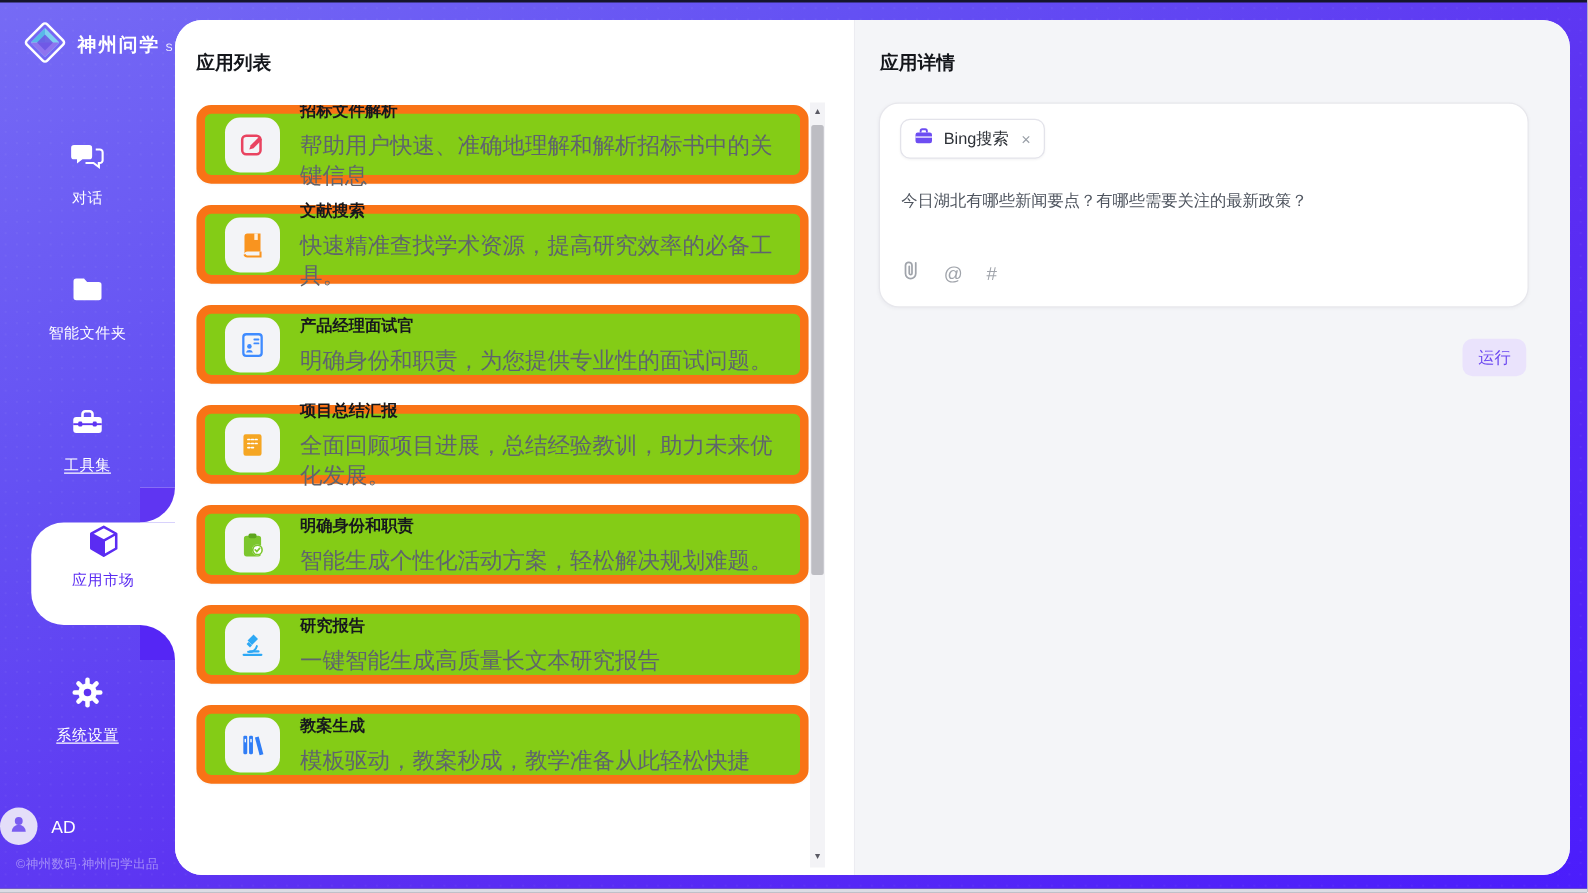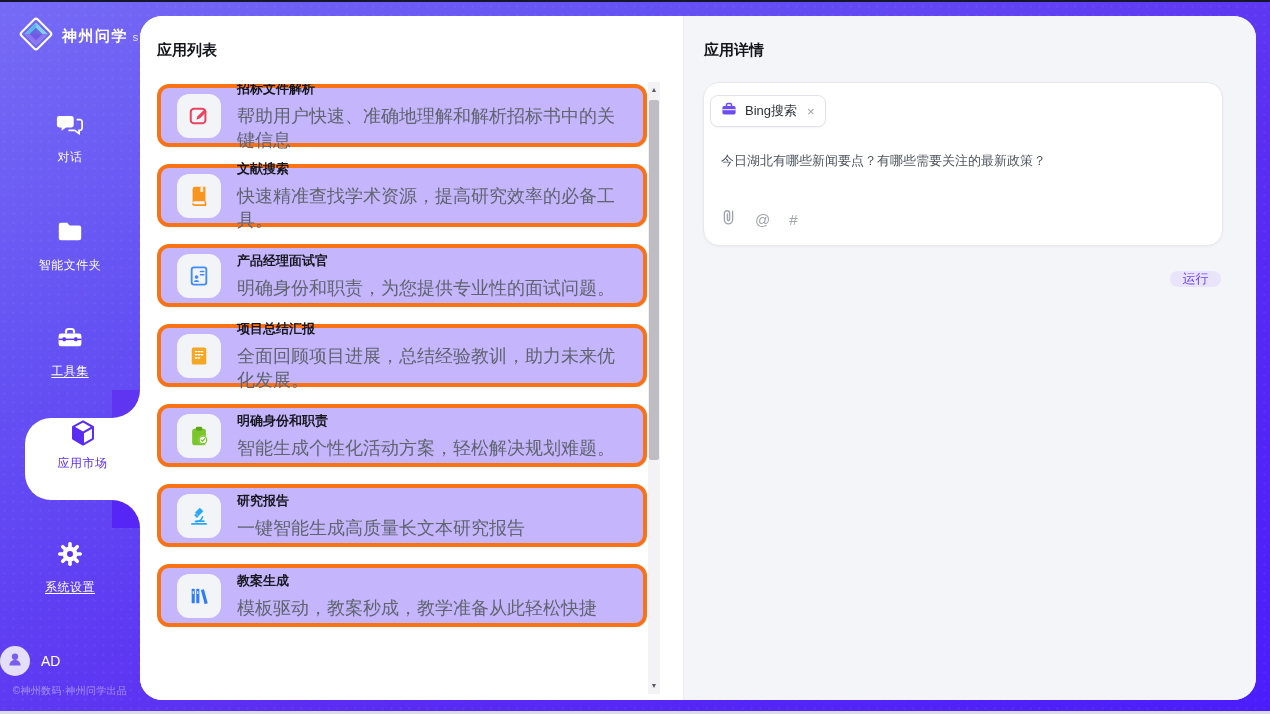--- a/index.html
+++ b/index.html
@@ -43,47 +43,47 @@
 
   
   .content { position:absolute; left:140px; top:16px; width:1116px; height:684px; background:#fff; border-radius:22px; overflow:hidden; }
   .section-title { font-size:15px; font-weight:700; color:#14161b; }
 
   
   .list-section { position:absolute; left:0; top:0; width:543px; height:684px; background:#fff; }
   .list-title { position:absolute; left:17px; top:25px; }
   .cards { position:absolute; left:17px; top:68px; width:490px; height:616px; overflow:hidden; }
   .card {
-    height:63px; border:4px solid #f97316; border-radius:12px; margin-bottom:17px;
-    display:flex; align-items:center; padding:0 16px; background:#c4b5fd; cursor:pointer;
+    height:63px; border:7px solid #f97316; border-radius:12px; margin-bottom:17px;
+    display:flex; align-items:center; padding:0 16px; background:#84cc16; cursor:pointer;
     box-shadow:0 1px 2px rgba(20,20,40,.03);
   }
   .card.selected { background:#f6effe; border:1.5px solid #7c3aed; }
   .icon-box { width:44px; height:44px; border-radius:12px; background:#f3f4f7; display:flex; align-items:center; justify-content:center; flex:0 0 44px; margin-right:16px; }
   .card.selected .icon-box { background:#fdfbff; }
   .card-title { font-size:13px; font-weight:700; color:#16181d; }
   .card-desc { font-size:18px; color:#5f646d; margin-top:6px; }
 
   
   .scrollbar { position:absolute; left:508px; top:66px; width:12px; height:612px; background:#f3f3f6; }
   .sb-arrow { position:absolute; left:0; width:12px; height:12px; color:#5a5a64; font-size:7px; line-height:12px; text-align:center; cursor:pointer; }
   .sb-up { top:2px; } .sb-down { bottom:2px; }
   .sb-thumb { position:absolute; left:1px; top:18px; width:10px; height:360px; background:#bdbdc3; border-radius:2px; cursor:pointer; }
 
   
   .detail-section { position:absolute; left:543px; top:0; width:573px; height:684px; background:#f4f5f8; border-left:1px solid #ececf1; border-radius:0 22px 22px 0; }
   .detail-title { position:absolute; left:20px; top:25px; }
   .detail-card { position:absolute; left:19px; top:66px; width:520px; height:164px; background:#fff; border:1px solid #e7e7ec; border-radius:16px; box-shadow:0 1px 3px rgba(20,20,40,.04); }
-  .chip { position:absolute; left:6px; top:12px; height:32px; display:inline-flex; align-items:center; gap:8px; padding:0 10px; background:#fff; border:1px solid #e3e3ea; border-radius:8px; box-shadow:0 1px 2px rgba(20,20,40,.05); }
+  .chip { position:absolute; left:16px; top:12px; height:32px; display:inline-flex; align-items:center; gap:8px; padding:0 10px; background:#fff; border:1px solid #e3e3ea; border-radius:8px; box-shadow:0 1px 2px rgba(20,20,40,.05); }
   .chip-label { font-size:13px; color:#2c3036; }
   .chip-close { font-size:13px; color:#9aa0a8; margin-left:2px; cursor:pointer; line-height:1; }
   .query-text { position:absolute; left:17px; top:68px; right:16px; font-size:13px; color:#4e545e; line-height:1.5; }
   .attach-row { position:absolute; left:17px; bottom:15px; display:flex; align-items:center; gap:19px; color:#a0a4ab; }
   .attach-glyph { font-size:15px; cursor:pointer; }
-  .run-btn { position:absolute; right:35px; top:255px; width:51px; height:16px; border-radius:8px; background:#eae3fc; color:#6a46f0; font-size:13px; display:flex; align-items:center; justify-content:center; cursor:pointer; }
+  .run-btn { position:absolute; right:35px; top:255px; width:51px; height:30px; border-radius:8px; background:#eae3fc; color:#6a46f0; font-size:13px; display:flex; align-items:center; justify-content:center; cursor:pointer; }
 </style>
 </head>
 <body>
 
 <div class="screen">
   <div class="frame"></div>
 
   <div class="logo">
     <span>
       <svg width="36" height="36" viewBox="0 0 36 36">

